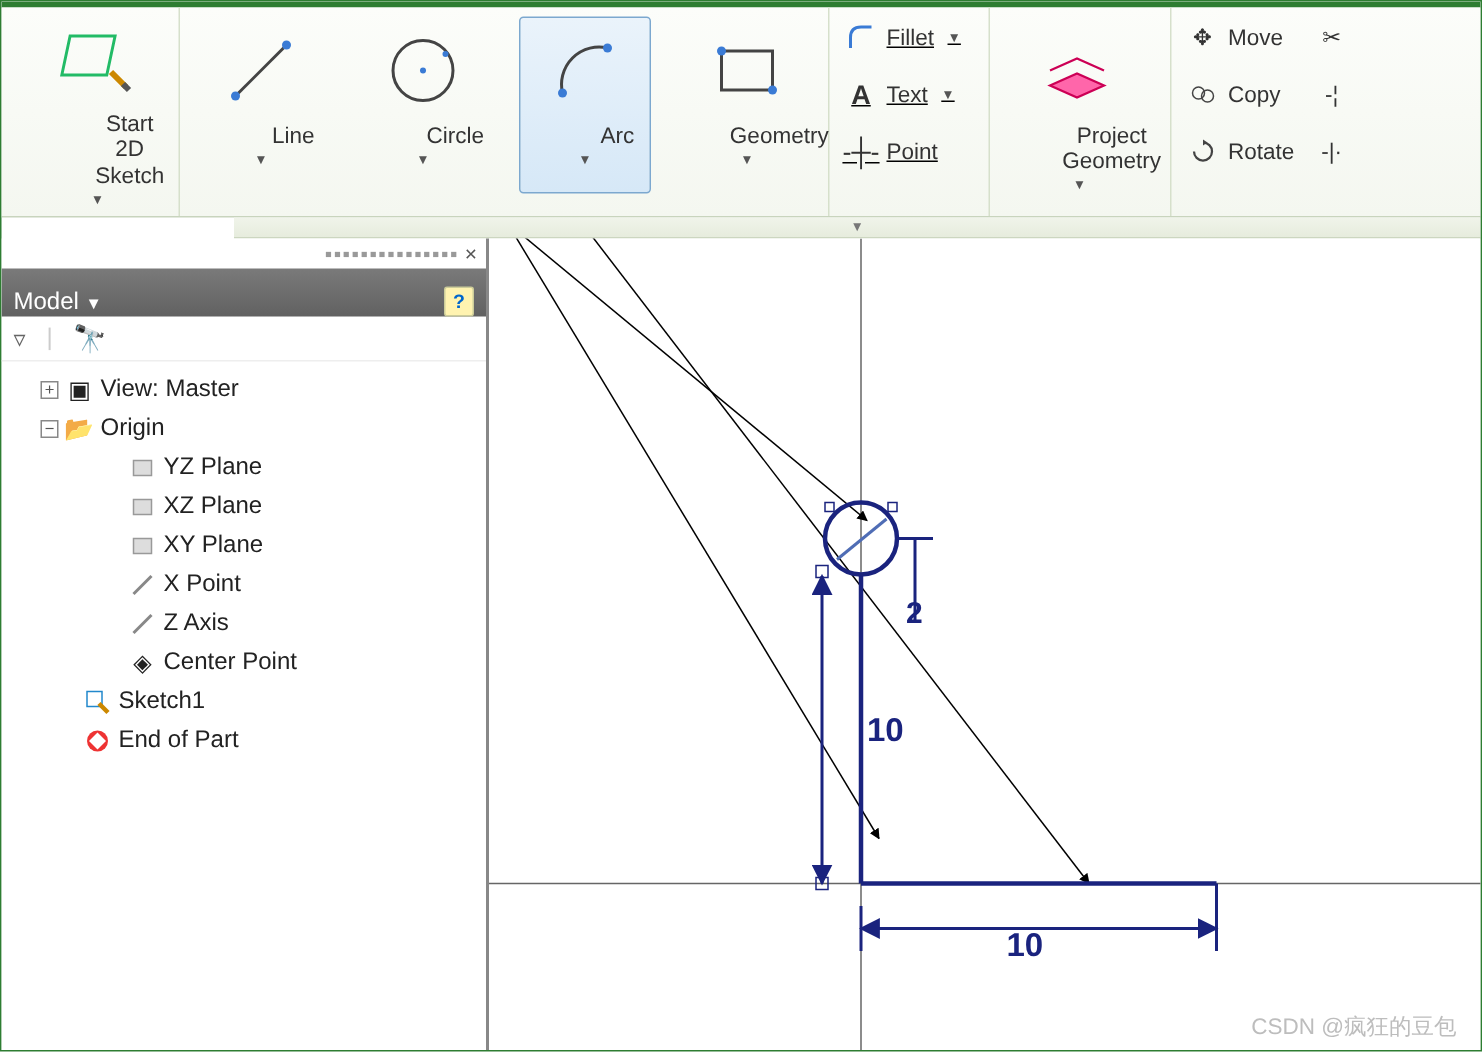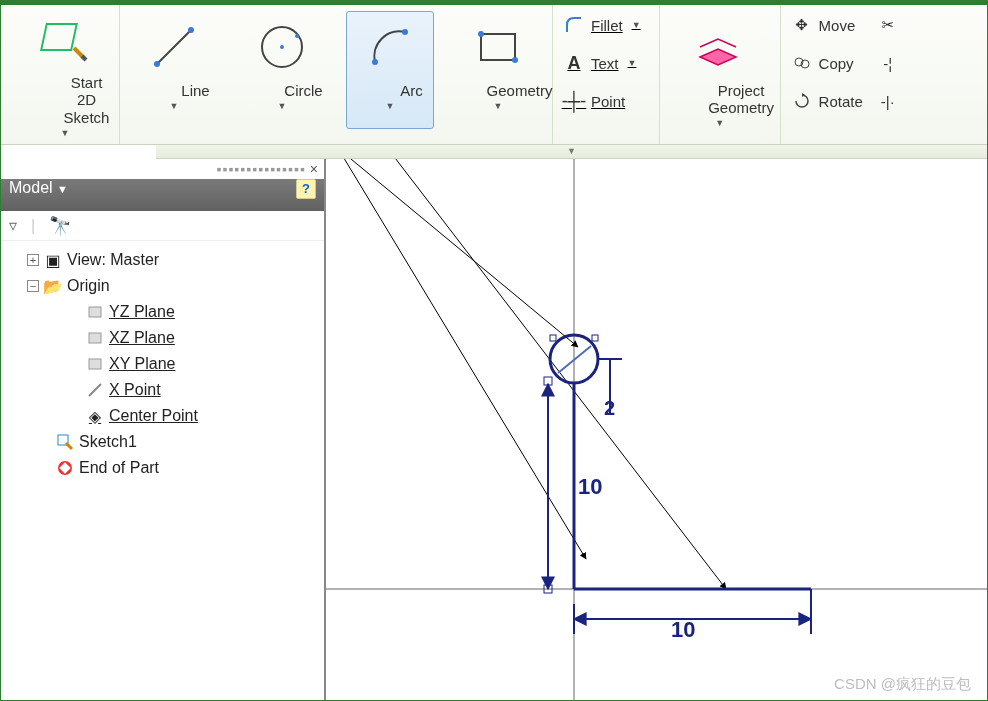--- a/index.html
+++ b/index.html
@@ -15,28 +15,28 @@
   .big-btn .lbl { font-size: 15px; color: #333; text-align: center; line-height: 1.15; margin-top: 6px; margin-left: 43px; }
   .big-btn .dd { font-size: 9px; color: #555; margin-top: 2px; }
   .mini-col { display: flex; flex-direction: column; gap: 6px; padding: 4px 6px; }
   .mini-row { display: flex; align-items: center; gap: 6px; height: 32px; font-size: 15px; color: #333; cursor: pointer; padding: 0 4px; }
   .mini-row .mico { width: 22px; height: 22px; display: flex; align-items: center; justify-content: center; }
   .mini-row .dd { font-size: 9px; color: #555; margin-left: 3px; }
   .panel-expand { height: 14px; background: linear-gradient(#f0f4ea, #e6ecdd); border-bottom: 1px solid #ccd6c0; text-align: center; color: #777; font-size: 9px; line-height: 12px; margin-left: 155px; }
   .workspace { display: flex; height: calc(701px - 4px - 140px - 14px); }
   .left-panel { width: 325px; border-right: 2px solid #888; background: #fff; display: flex; flex-direction: column; }
   .panel-handle { height: 20px; display:flex; justify-content:flex-end; align-items:center; padding-right:6px; color:#555; font-size:14px;}
-  .model-hdr { height: 32px; background: linear-gradient(#7a7a7a, #616161); color: #fff; display: flex; align-items: flex-start; justify-content: space-between; padding: 0 8px; font-size: 16px; }
+  .model-hdr { height: 32px; background: linear-gradient(#7a7a7a, #616161); color: #fff; display: flex; align-items: flex-end; justify-content: space-between; padding: 0 8px; font-size: 16px; }
   .model-hdr .help { width: 20px; height: 20px; background: #fff3b0; border: 1px solid #cc9; border-radius: 2px; color:#06c; font-size:13px; font-weight:bold; text-align:center; line-height:18px;}
   .filter-row { height: 30px; display: flex; align-items: center; padding: 0 8px; gap: 14px; border-bottom: 1px solid #eee; }
   .tree { padding: 6px 4px 6px 8px; font-size: 16px; color: #222; overflow: auto; }
   .tree-node { display: flex; align-items: center; height: 26px; gap: 4px; white-space: nowrap; }
   .tree .exp { width: 12px; height: 12px; border: 1px solid #888; font-size: 11px; line-height: 10px; text-align: center; color:#555; cursor:pointer; }
   .tree .tico { width: 20px; height: 20px; display: inline-flex; align-items: center; justify-content: center; }
-  .ind1 { padding-left: 18px; } .ind2 { padding-left: 46px; } .ind3 { padding-left: 76px; text-decoration: underline; }
+  .ind1 { padding-left: 18px; } .ind2 { padding-left: 46px; } .ind3 { padding-left: 76px; }
   .canvas { position: relative; flex: 1; background: #fff; }
   .canvas svg { position: absolute; top: 0; left: 0; }
   .watermark { position: absolute; right: 16px; bottom: 6px; color: #bdbdbd; font-size: 15px; }
   .ribbon-content { display: flex; flex: 1; }
 </style>
 </head>
 <body>
 
 <div class="top-green"></div>
 
@@ -237,20 +237,28 @@
           </span>
           <span>XY Plane</span>
         </div>
       <div class="tree-node ind3">
           <span class="tico">
             <svg width="16" height="16">
               <line x1="2" y1="14" x2="14" y2="2" stroke="#888" stroke-width="2"></line>
             </svg>
           </span>
           <span>X Point</span>
+        </div>
+      <div class="tree-node ind3">
+          <span class="tico">
+            <svg width="16" height="16">
+              <line x1="2" y1="14" x2="14" y2="2" stroke="#888" stroke-width="2"></line>
+            </svg>
+          </span>
+          <span>Z Axis</span>
         </div>
       <div class="tree-node ind3">
           <span class="tico">◈</span>
           <span>Center Point</span>
         </div>
       <div class="tree-node ind2">
           <span class="tico">
             <svg width="18" height="18">
               <rect x="2" y="2" width="10" height="10" fill="none" stroke="#28c"></rect>
               <path d="M10 10 l6 6" stroke="#c80" stroke-width="3"></path>

